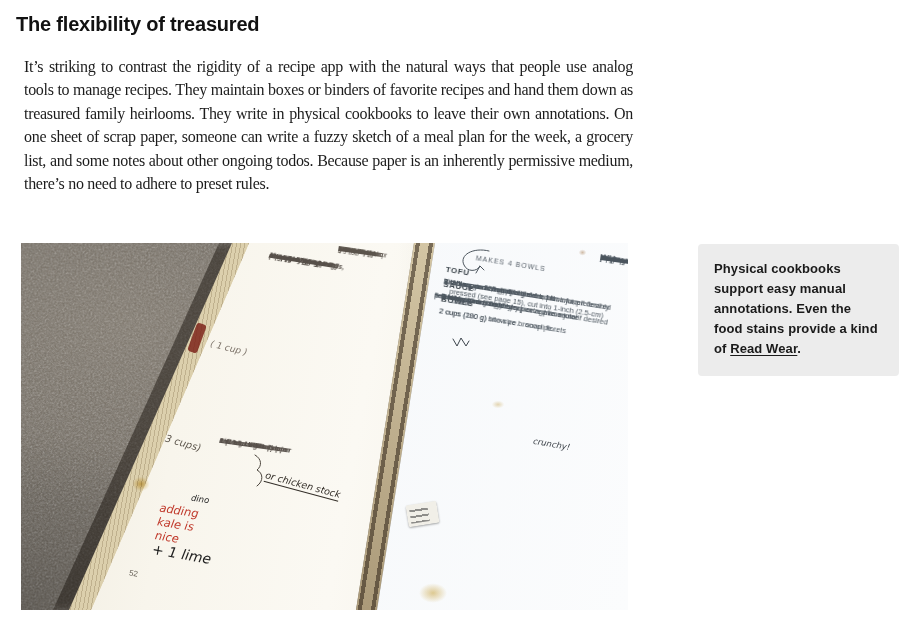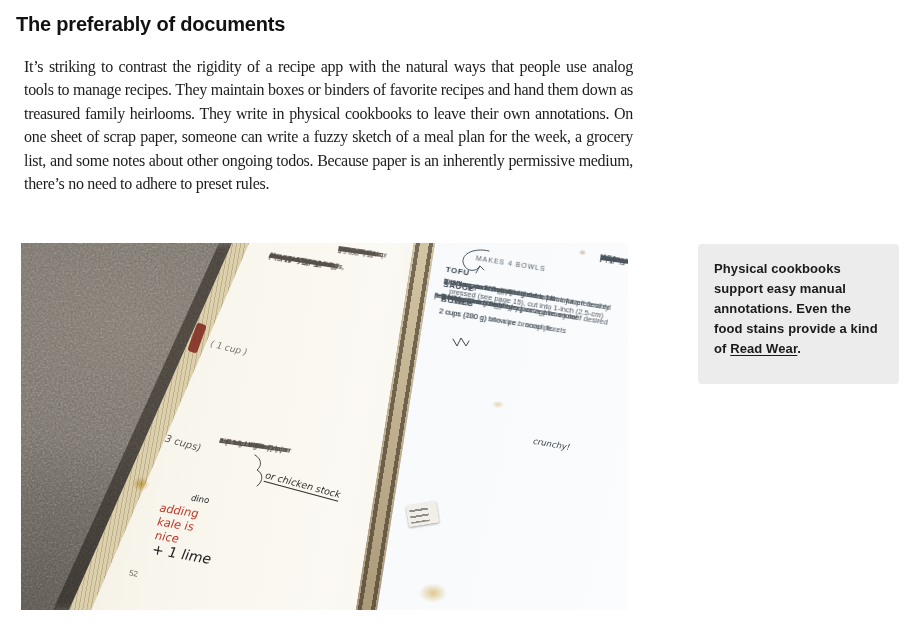--- a/index.html
+++ b/index.html
@@ -15,21 +15,21 @@
     font-size:20px; letter-spacing:-0.2px; color:#121212;
     margin:11px 0 0 0; line-height:26px;
   }
   p.body-text {
     margin:18px 0 0 8px; font-size:16px; line-height:23.4px;
     letter-spacing:-0.3px; text-align:justify; color:#1c1c1c;
   }
   
   .sidenote {
     position:absolute; left:698px; top:244px; width:201px;
-    background:#ececec; border-radius:4px; padding:15px 16px 25px 16px;
+    background:#ececec; border-radius:4px; padding:15px 16px 17px 16px;
   }
   .sidenote-text {
     margin:0; font-family:"Liberation Sans", sans-serif; font-weight:700;
     font-size:13px; line-height:20px; color:#1a1a1a; letter-spacing:0.1px;
   }
   .sidenote-link { color:inherit; text-decoration:underline; text-underline-offset:2px; }
   
   figure.photo {
     position:absolute; left:21px; top:243px; width:607px; height:367px;
     margin:0; overflow:hidden; background:#6d665c;
@@ -128,21 +128,21 @@
   .sticker { left:386px; top:260px; width:31px; height:22px; background:#f1efe8;
     border-radius:2px; transform:rotate(-9deg); box-shadow:0 1px 2px rgba(0,0,0,0.3);
     background-image:repeating-linear-gradient(0deg, rgba(60,60,60,0.55) 0 2px, rgba(0,0,0,0) 2px 6px);
     background-size:60% 70%; background-repeat:no-repeat; background-position:3px 4px; }
   .ink-svg { inset:0; pointer-events:none; }
 </style>
 </head>
 <body>
 
 <div class="main-col">
-  <h1 class="page-title">The preferably of documents</h1>
+  <h1 class="page-title">The flexibility of treasured</h1>
   <p class="body-text">It’s striking to contrast the rigidity of a recipe app with the natural ways that people use analog tools to manage recipes. They maintain boxes or binders of favorite recipes and hand them down as treasured family heirlooms. They write in physical cookbooks to leave their own annotations. On one sheet of scrap paper, someone can write a fuzzy sketch of a meal plan for the week, a grocery list, and some notes about other ongoing todos. Because paper is an inherently permissive medium, there’s no need to adhere to preset rules.</p>
 </div>
 
 <figure class="photo" aria-label="Open cookbook with handwritten annotations and food stains, lying on gray felt">
 
   <div class="carpet">
     <svg width="607" height="367" xmlns="http://www.w3.org/2000/svg">
       <defs>
         <filter id="feltF" x="0" y="0" width="100%" height="100%">
           <feTurbulence type="fractalNoise" baseFrequency="0.5" numOctaves="4" seed="11" stitchTiles="stitch"></feTurbulence>

